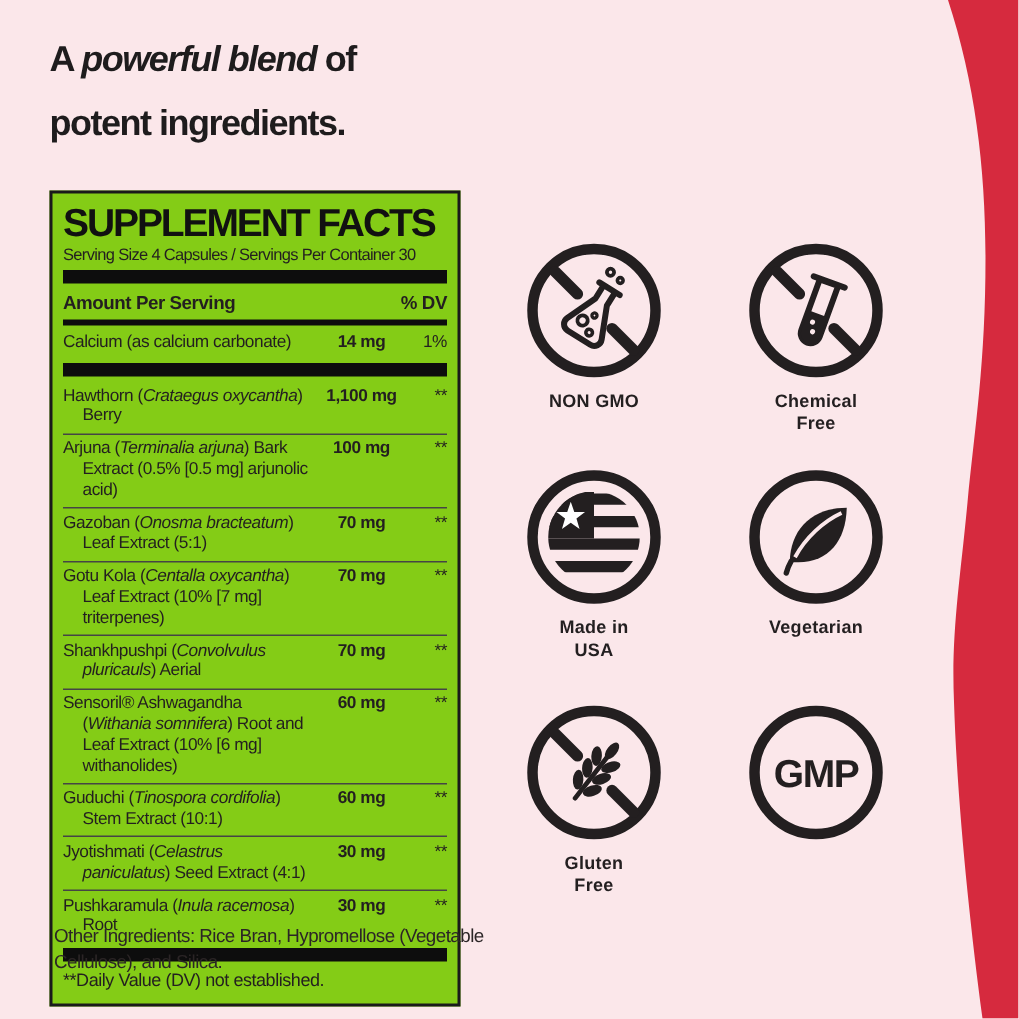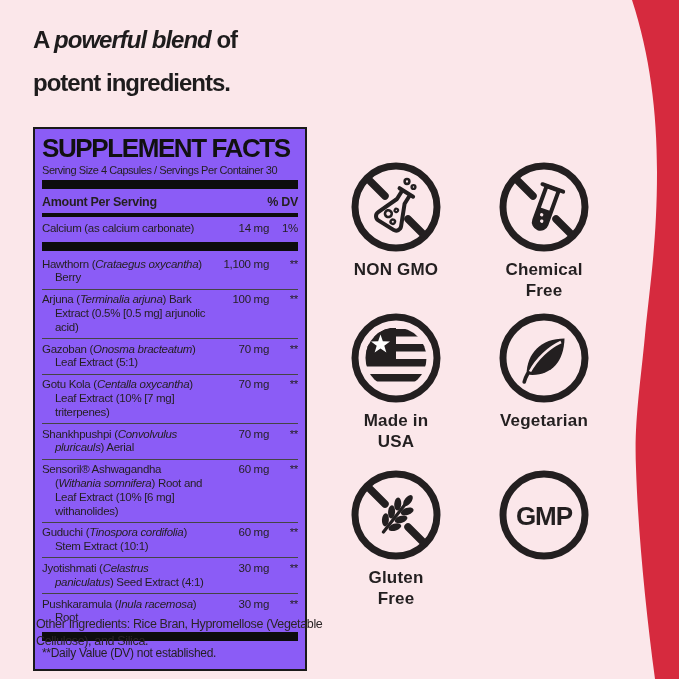--- a/index.html
+++ b/index.html
@@ -19,21 +19,21 @@
   .headline {
     position:absolute; left:33px; top:18px;
     font-size:24px; font-weight:bold; letter-spacing:-1px;
     line-height:43px; color:#1E1C1D; white-space:nowrap;
   }
   .headline .em { font-style:italic; }
 
   
   .facts-box {
     position:absolute; left:33px; top:127px; width:274px; min-height:483px;
-    background:#8b5cf6; border:2px solid #1A1A1A; padding:6px 7px 8px 7px;
+    background:#84cc16; border:2px solid #1A1A1A; padding:6px 7px 8px 7px;
   }
   .sf-title {
     font-size:26px; font-weight:bold; letter-spacing:-1.4px;
     white-space:nowrap; line-height:1.05; color:#111;
   }
   .sf-serving {
     font-size:11px; letter-spacing:-0.45px; white-space:nowrap;
     margin-top:2px; margin-bottom:4px; color:#231F20;
   }
   .bar { height:9px; background:#0d0d0d; margin:3px 0; }
@@ -42,39 +42,39 @@
     display:flex; justify-content:space-between; align-items:baseline;
     font-weight:bold; font-size:12.5px; letter-spacing:-0.3px; padding:3px 0 2px 0;
   }
   .sf-row {
     display:flex; align-items:flex-start; gap:4px;
     font-size:11.5px; letter-spacing:-0.3px; line-height:1.2;
     padding:3.5px 0;
   }
   .sf-row.sep { border-top:1.5px solid #454545; }
   .sf-name { flex:1; padding-left:13px; text-indent:-13px; }
-  .sf-amt { width:56px; text-align:right; white-space:nowrap; }
+  .sf-amt { width:56px; text-align:center; white-space:nowrap;font-weight:bold; }
   .sf-dv { width:25px; text-align:right; white-space:nowrap; }
   .sf-footnote { font-size:12px; letter-spacing:-0.3px; padding:2px 0 1px 0; }
 
   
   .other-ing {
     position:absolute; left:36px; top:616px; width:294px;
     font-size:12.5px; letter-spacing:-0.35px; line-height:1.32; color:#2b2526;
   }
 
   
   .badges {
     position:absolute; left:322px; top:156px; width:296px;
     display:grid; grid-template-columns:148px 148px; grid-template-rows:151px 157px auto;
   }
   .badge { display:flex; flex-direction:column; align-items:center; padding-top:6px; }
   .badge svg { width:90px; height:90px; display:block; }
   .badge-label {
-    margin-top:8px; font-size:17px; font-weight:bold; letter-spacing:0.2px;
+    margin-top:8px; font-size:12px; font-weight:bold; letter-spacing:0.2px;
     line-height:1.22; text-align:center; white-space:pre-line; color:#231F20;
   }
 </style>
 </head>
 <body>
 
 <svg class="red-curve" viewBox="0 0 679 679" aria-hidden="true">
   <path d="M632,0 C650,55 657,112 657,172 C657,242 650,284 645,335 C640,388 634,422 636,468 C638,532 646,612 655,679 L679,679 L679,0 Z" fill="#D62A3E"></path>
 </svg>
 

